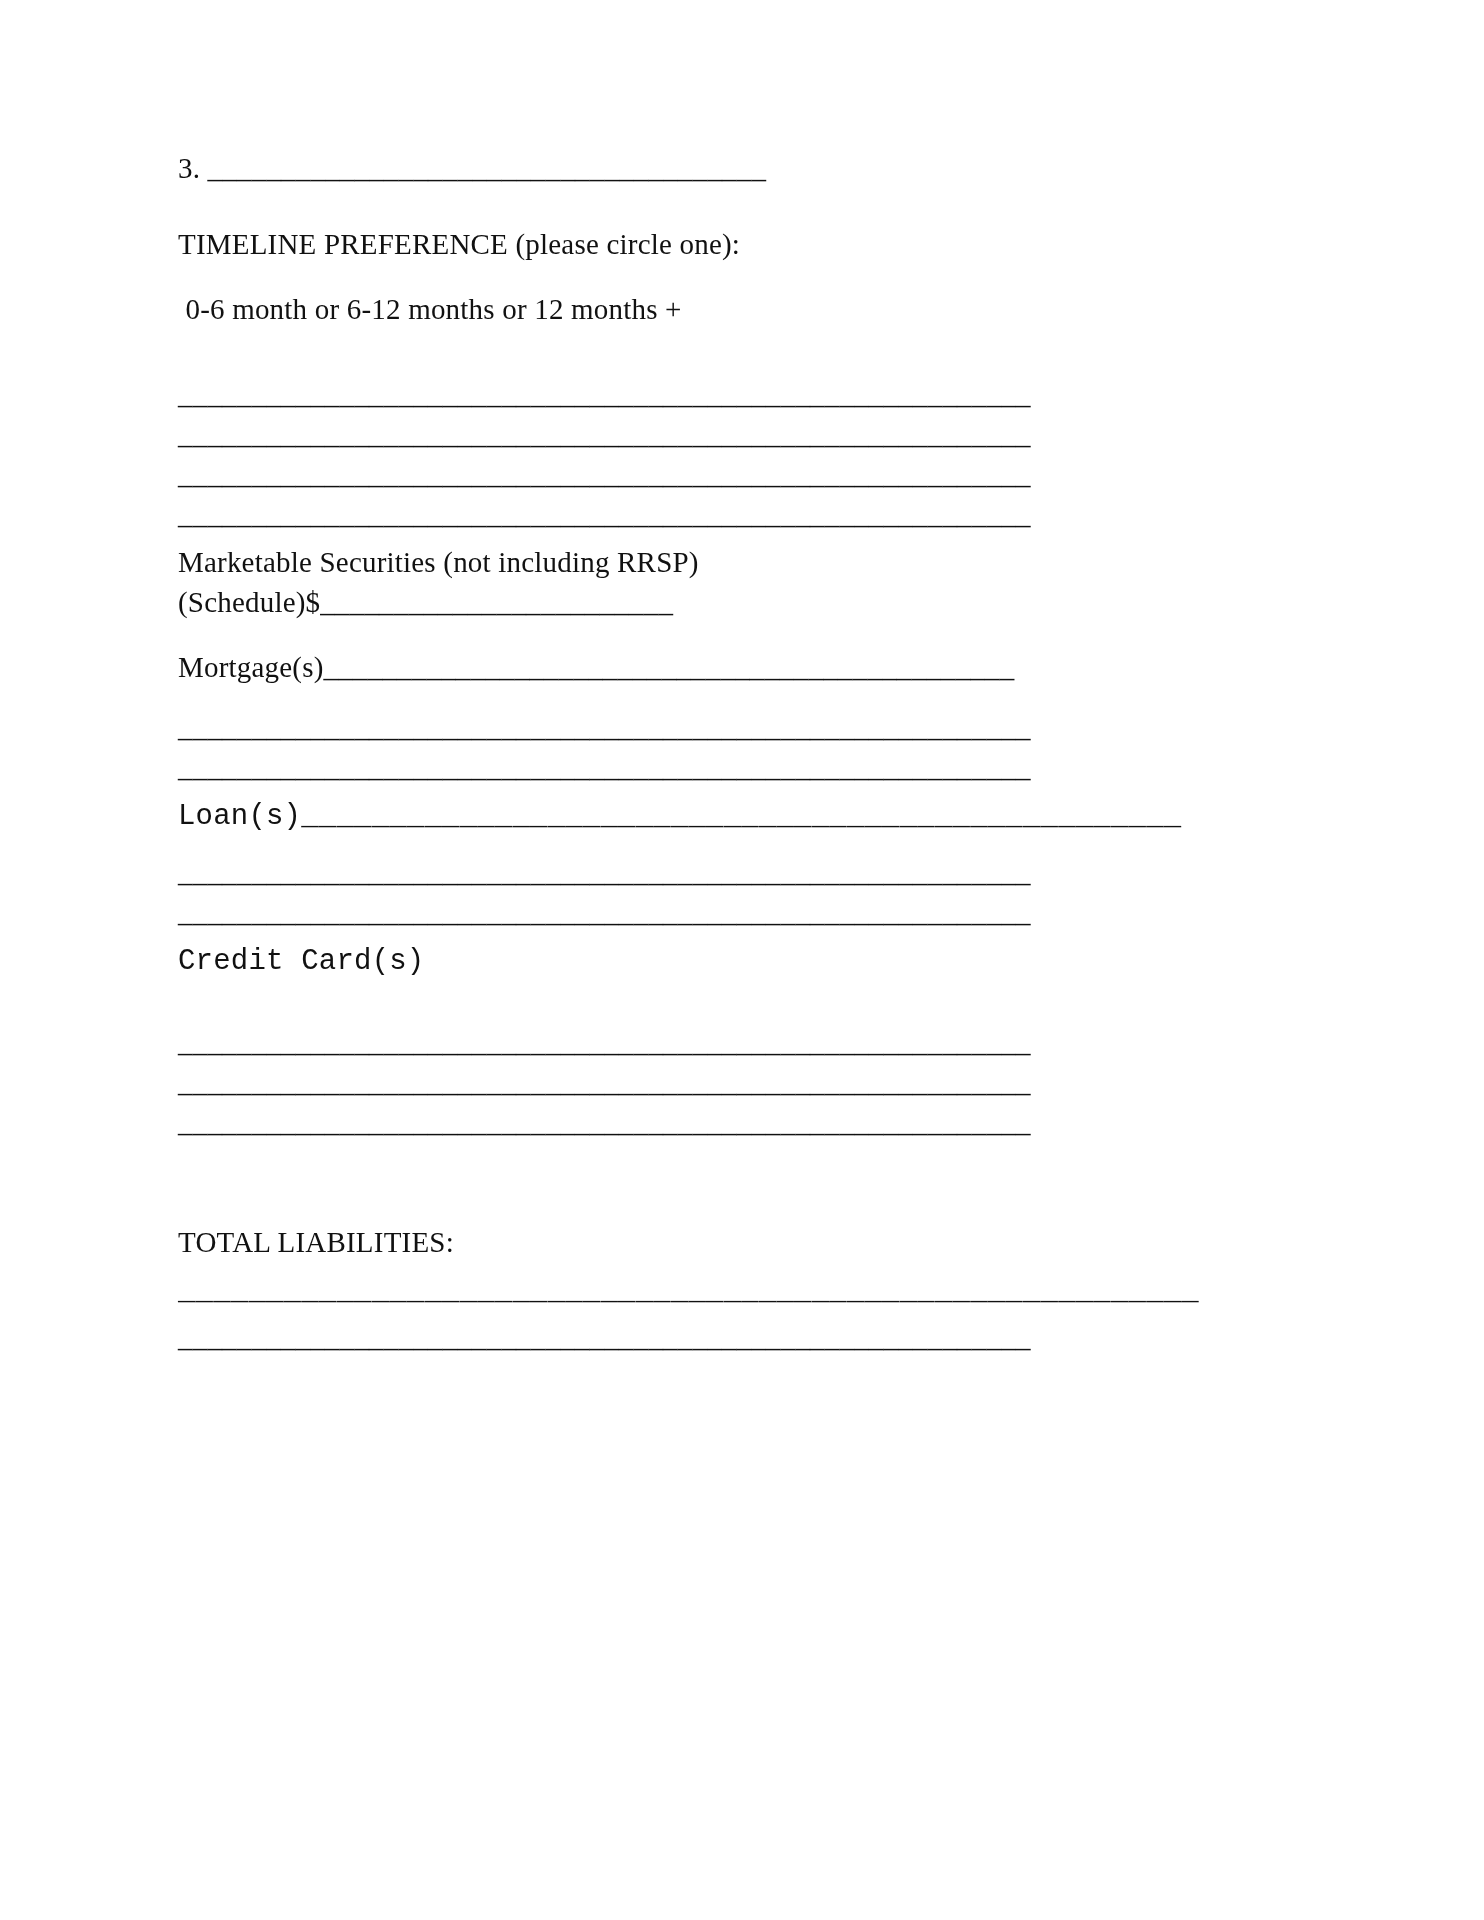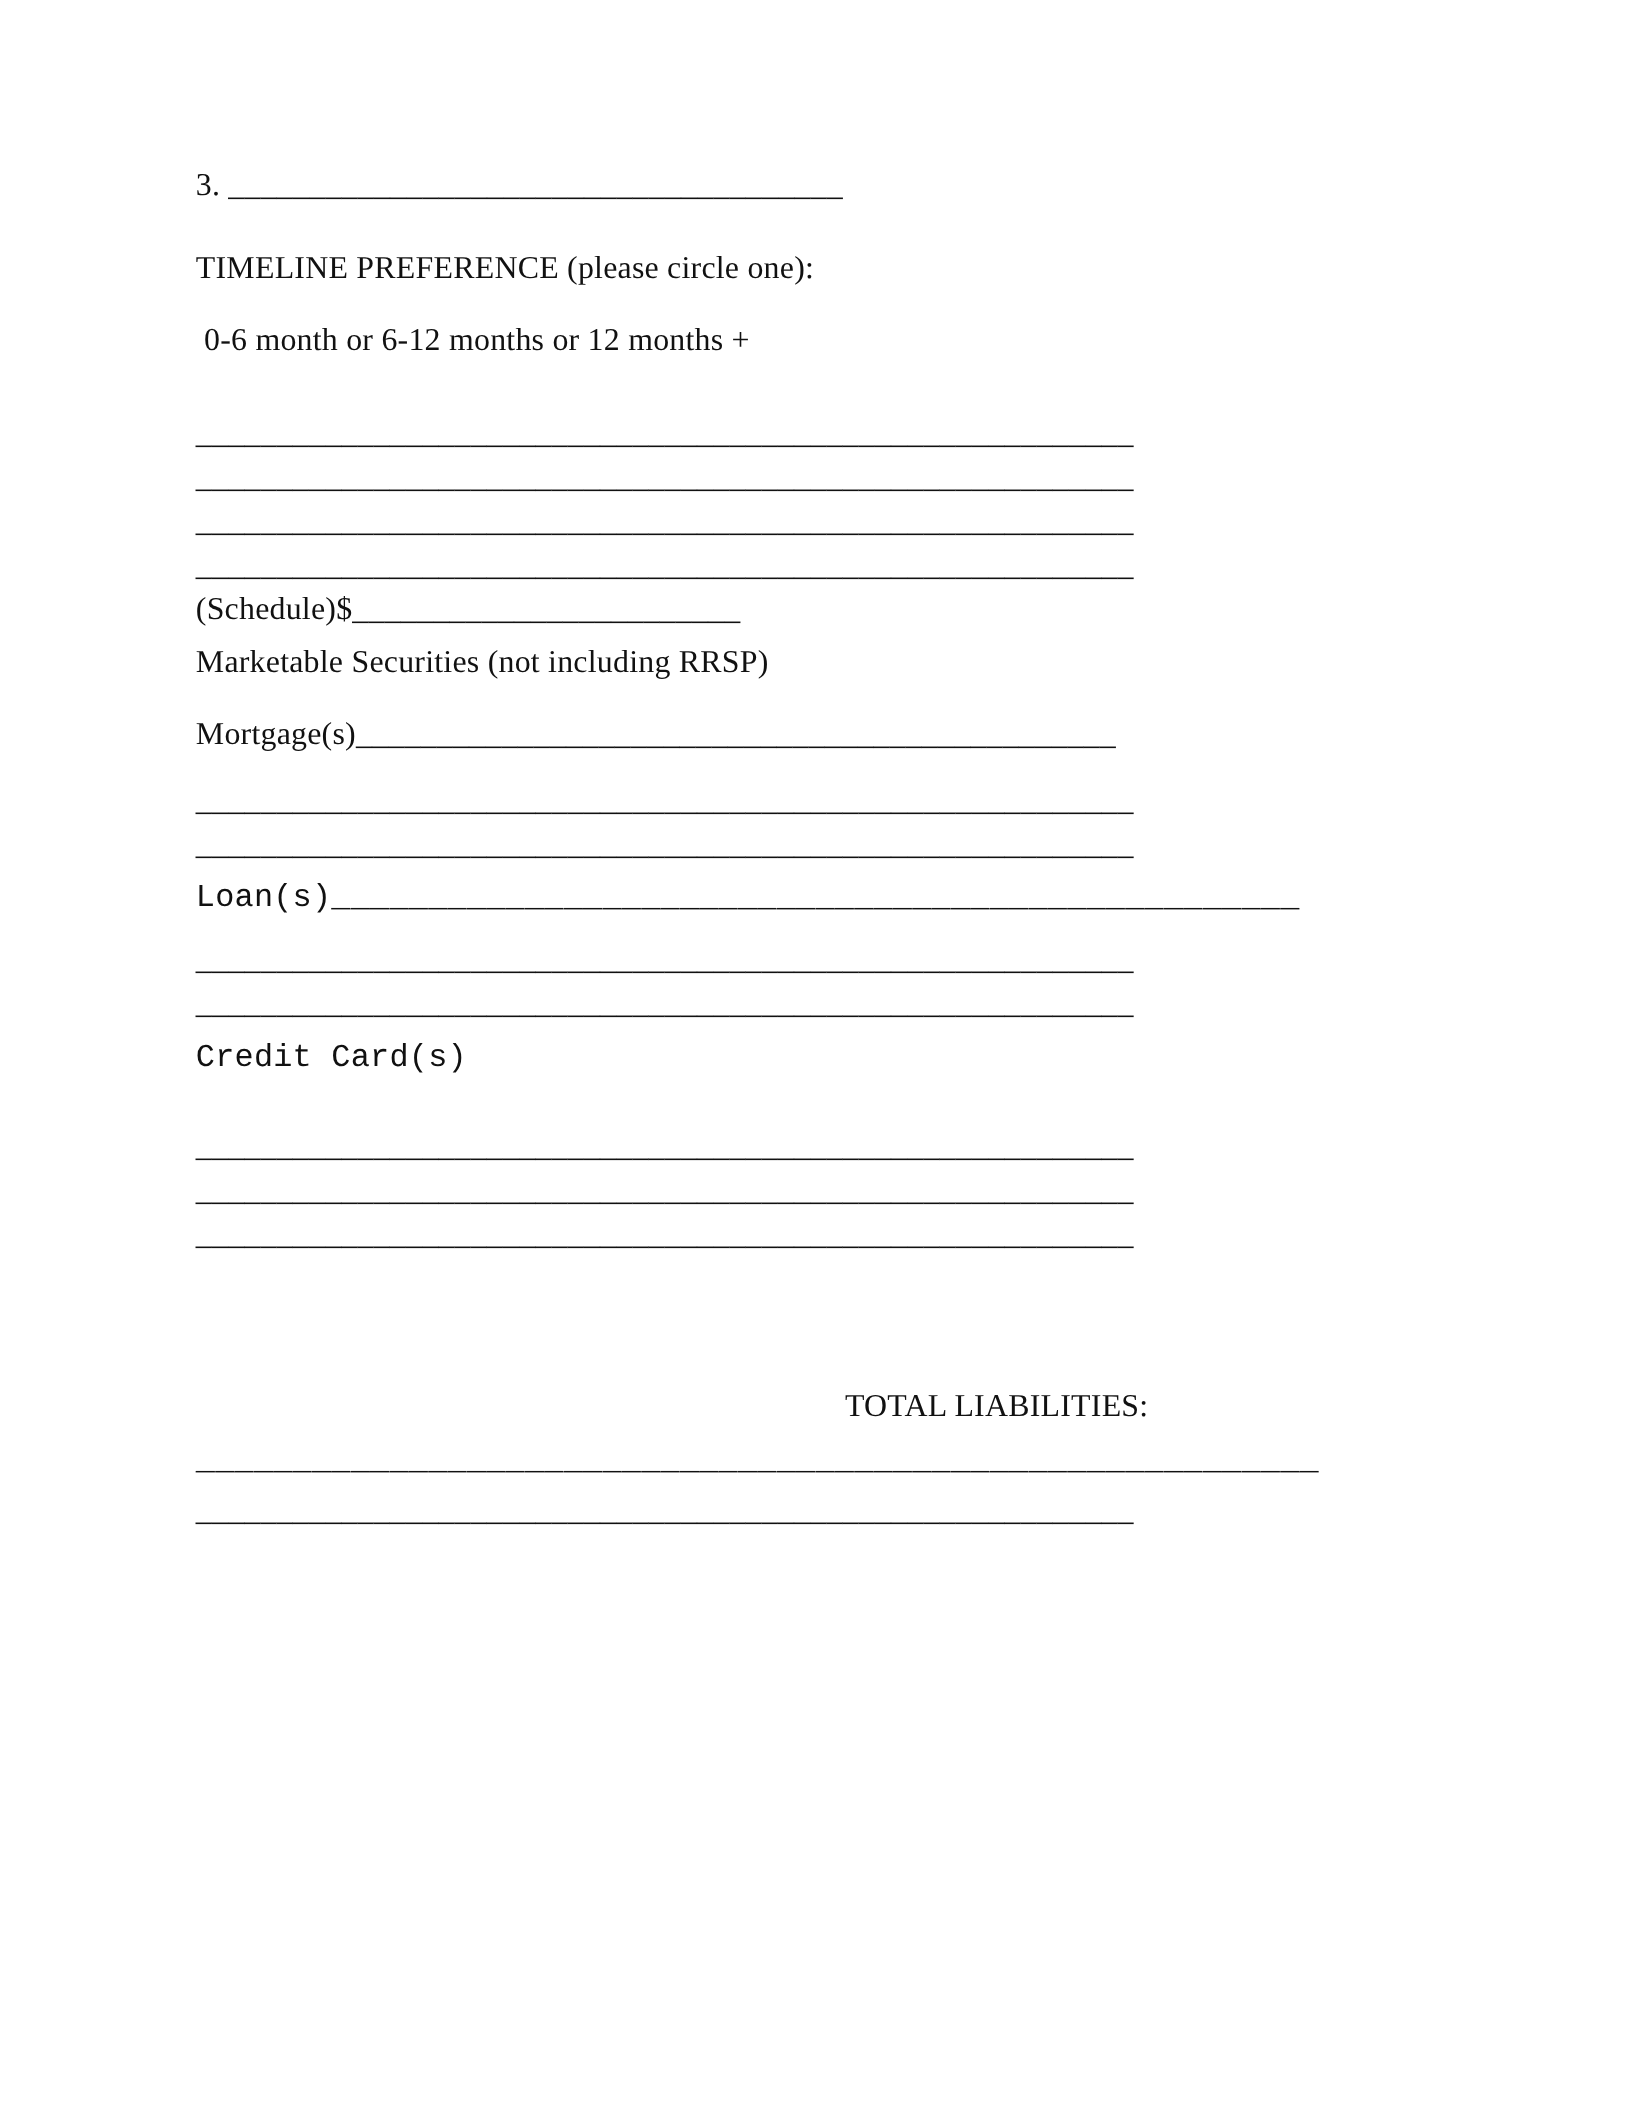--- a/index.html
+++ b/index.html
@@ -21,21 +21,21 @@
   }
   .line {
     line-height: 40px;
     white-space: pre-wrap;
     margin: 0;
     letter-spacing: 0.2px;
   }
   .mt-sm  { margin-top: 8px; }
   .mt-md  { margin-top: 36px; }
   .mt-lg  { margin-top: 45px; }
-  .mt-xl  { margin-top: 116px; text-align: right; }
+  .mt-xl  { margin-top: 80px; }
   .mt-10  { margin-top: 10px; font-family: Liberation Mono, monospace; }
   .mt-15  { margin-top: 15px; }
   .mt-20  { margin-top: 20px; }
   .mt-25  { margin-top: 25px; }
   .mt-40  { margin-top: 40px; }
   .mt-5   { margin-top: 5px; }
 </style>
 </head>
 <body>
 
@@ -49,22 +49,22 @@
 
 
   <div>
     <p class="line mt-lg">__________________________________________________________</p>
     <p class="line">__________________________________________________________</p>
     <p class="line">__________________________________________________________</p>
     <p class="line">__________________________________________________________</p>
   </div>
 
   <div>
+    <p class="line mt-sm">Marketable Securities (not including RRSP)</p>
     <p class="line">(Schedule)$________________________</p>
-    <p class="line mt-sm">Marketable Securities (not including RRSP)</p>
   </div>
 
   <div>
     <p class="line mt-25">Mortgage(s)_______________________________________________</p>
     <p class="line mt-20">__________________________________________________________</p>
     <p class="line">__________________________________________________________</p>
   </div>
 
   <div>
     <p class="line mt-10">Loan(s)__________________________________________________</p>

